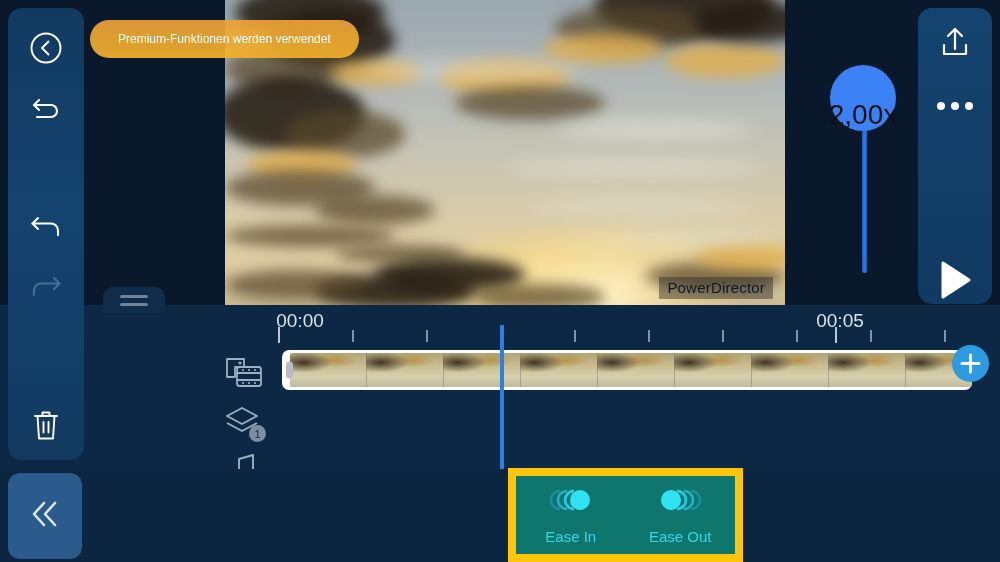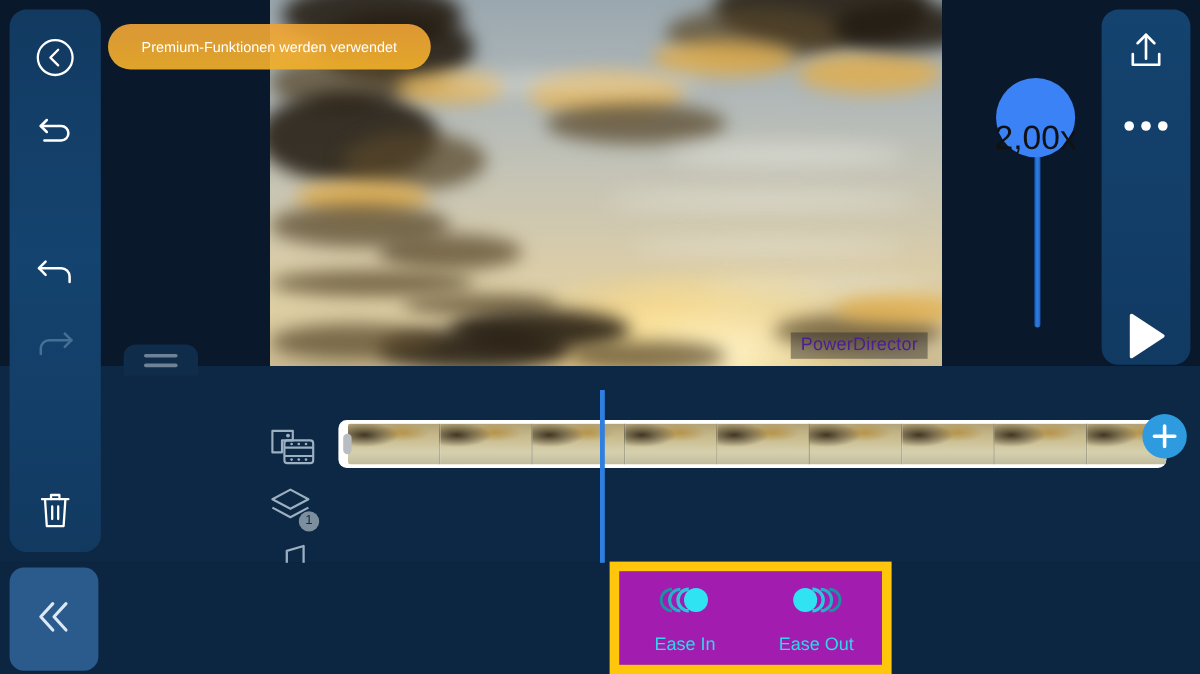--- a/index.html
+++ b/index.html
@@ -33,21 +33,21 @@
   .cl.gold{background:rgba(226,174,74,.80);}
   .wisp{position:absolute;border-radius:50%;filter:blur(9px);background:rgba(238,238,230,.5);}
   .glow{
     position:absolute;left:44%;top:72%;width:270px;height:150px;
     background:radial-gradient(ellipse at center, rgba(255,243,198,.95) 0%, rgba(253,226,150,.5) 42%, rgba(255,235,170,0) 75%);
     filter:blur(5px);
   }
   .watermark{
     position:absolute;right:12px;bottom:6px;
     background:rgba(40,40,40,.45);
-    color:#4c1d95;font-size:15px;padding:2px 8px 3px;
+    color:#0f172a;font-size:15px;padding:2px 8px 3px;
     letter-spacing:.2px;
   }
 
   
   .premium{
     position:absolute;left:90px;top:20px;height:38px;
     display:flex;align-items:center;padding:0 28px;
     border-radius:19px;
     background:linear-gradient(to bottom, rgba(237,162,55,.92), rgba(241,176,41,.92));
     color:#fff;font-size:12px;white-space:nowrap;z-index:6;
@@ -156,21 +156,21 @@
     position:absolute;top:481px;width:130px;
     display:flex;flex-direction:column;align-items:center;gap:8px;
   }
   .tool .lbl{color:#eef4f9;font-size:15px;text-align:center;line-height:1.15;}
 
   .ease-wrap{
     position:absolute;left:508px;top:468px;width:235px;height:94px;
     background:#ffc60b;padding:8px;box-sizing:border-box;z-index:5;
   }
   .ease-inner{
-    width:100%;height:100%;background:#a21caf;
+    width:100%;height:100%;background:#0f766e;
     display:flex;align-items:flex-start;justify-content:space-around;padding-top:12px;box-sizing:border-box;
   }
   .ease-item{display:flex;flex-direction:column;align-items:center;gap:12px;width:96px;}
   .ease-item .lbl{color:#2fd8e8;font-size:15px;}
 </style>
 </head>
 <body>
 
 <div class="app">
 
@@ -310,20 +310,35 @@
     </div>
   </div>
 
   <div class="timeline">
 
     <div class="tl-handle">
       <i></i>
         <i></i>
     </div>
 
+    <div class="ruler">
+      <div class="tick major" style="left:278px;"></div>
+      <div class="tick" style="left:352px;"></div>
+      <div class="tick" style="left:426px;"></div>
+      <div class="tick" style="left:500px;"></div>
+      <div class="tick" style="left:574px;"></div>
+      <div class="tick" style="left:648px;"></div>
+      <div class="tick" style="left:722px;"></div>
+      <div class="tick" style="left:796px;"></div>
+      <div class="tick major" style="left:835px;"></div>
+      <div class="tick" style="left:870px;"></div>
+      <div class="tick" style="left:944px;"></div>
+      <div class="time-label" style="left:300px;">00:00</div>
+      <div class="time-label" style="left:840px;">00:05</div>
+    </div>
 
     <div class="tracks">
 
       <div class="tr-icon" style="top:8px;">
         <span>
           <svg width="40" height="34" viewBox="0 0 40 34" fill="none" stroke="#9cb0c2" stroke-width="1.8" stroke-linejoin="round">
             <path d="M3 3 H20 V11 H11 V21 H3 Z"></path>
             <circle cx="16" cy="7" r="1.6" fill="#9cb0c2" stroke="none"></circle>
             <rect x="13" y="11" width="24" height="19" rx="2.5"></rect>
             <path d="M13 17 H37 M13 24 H37"></path>

